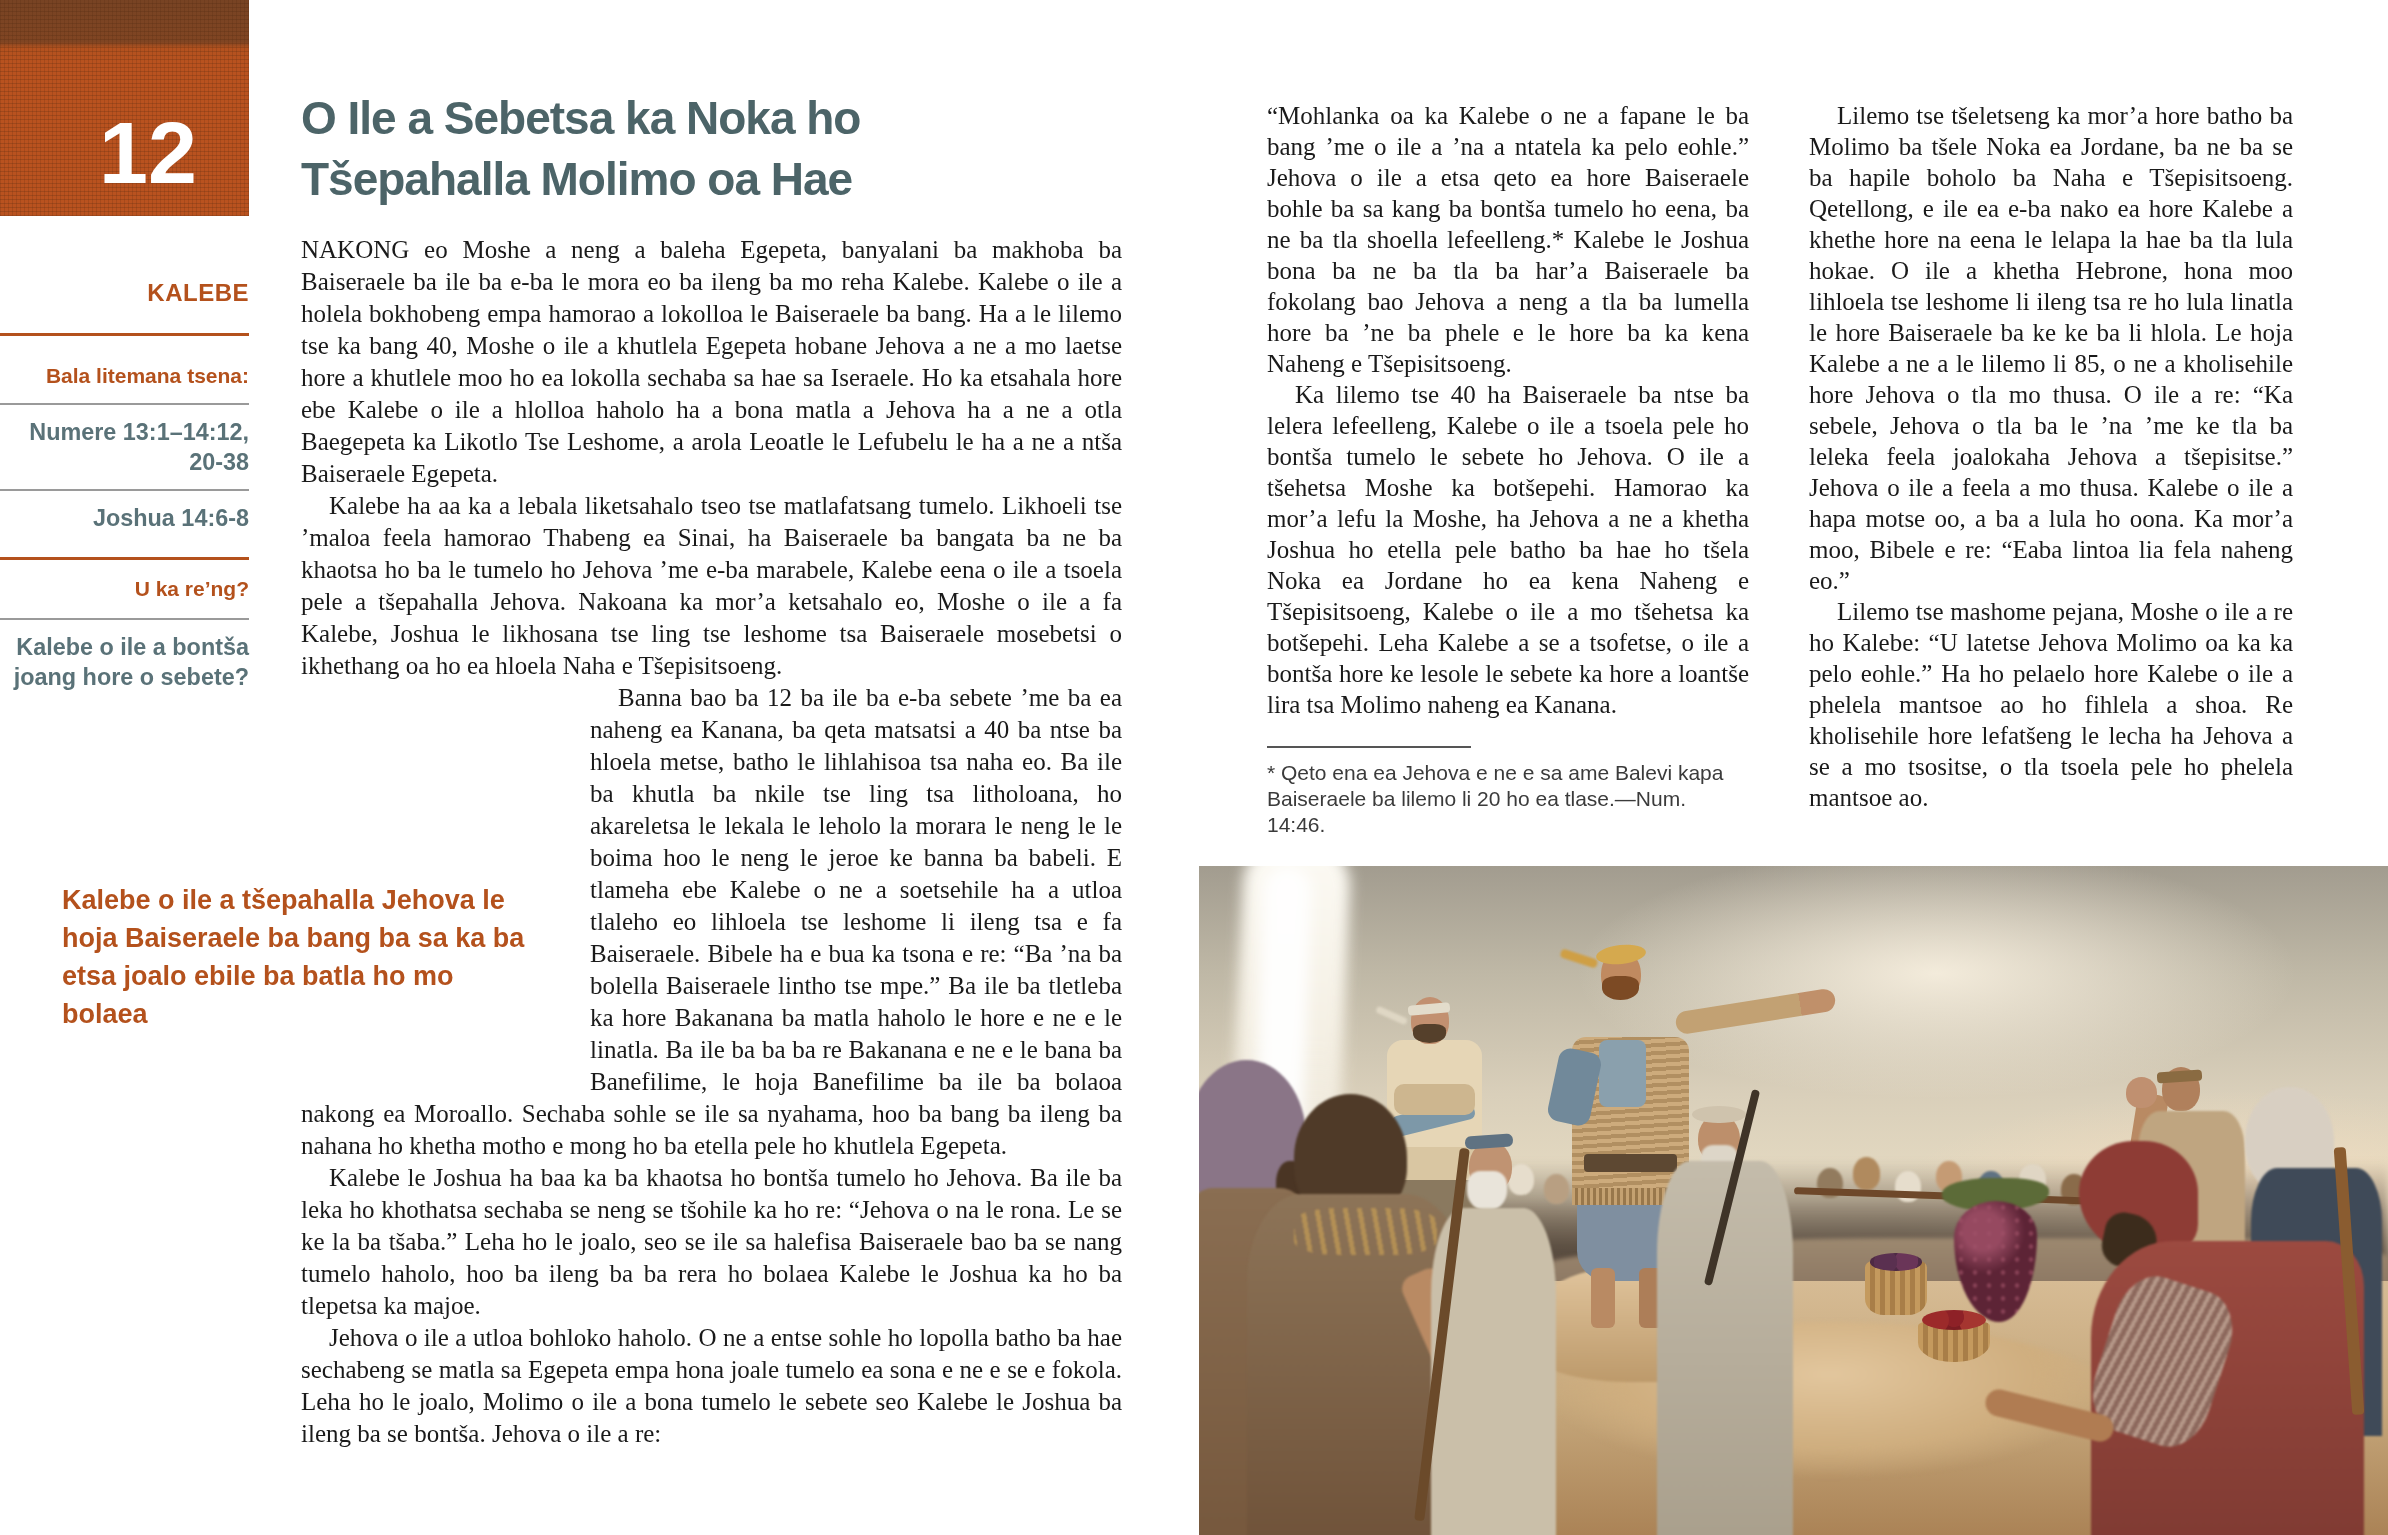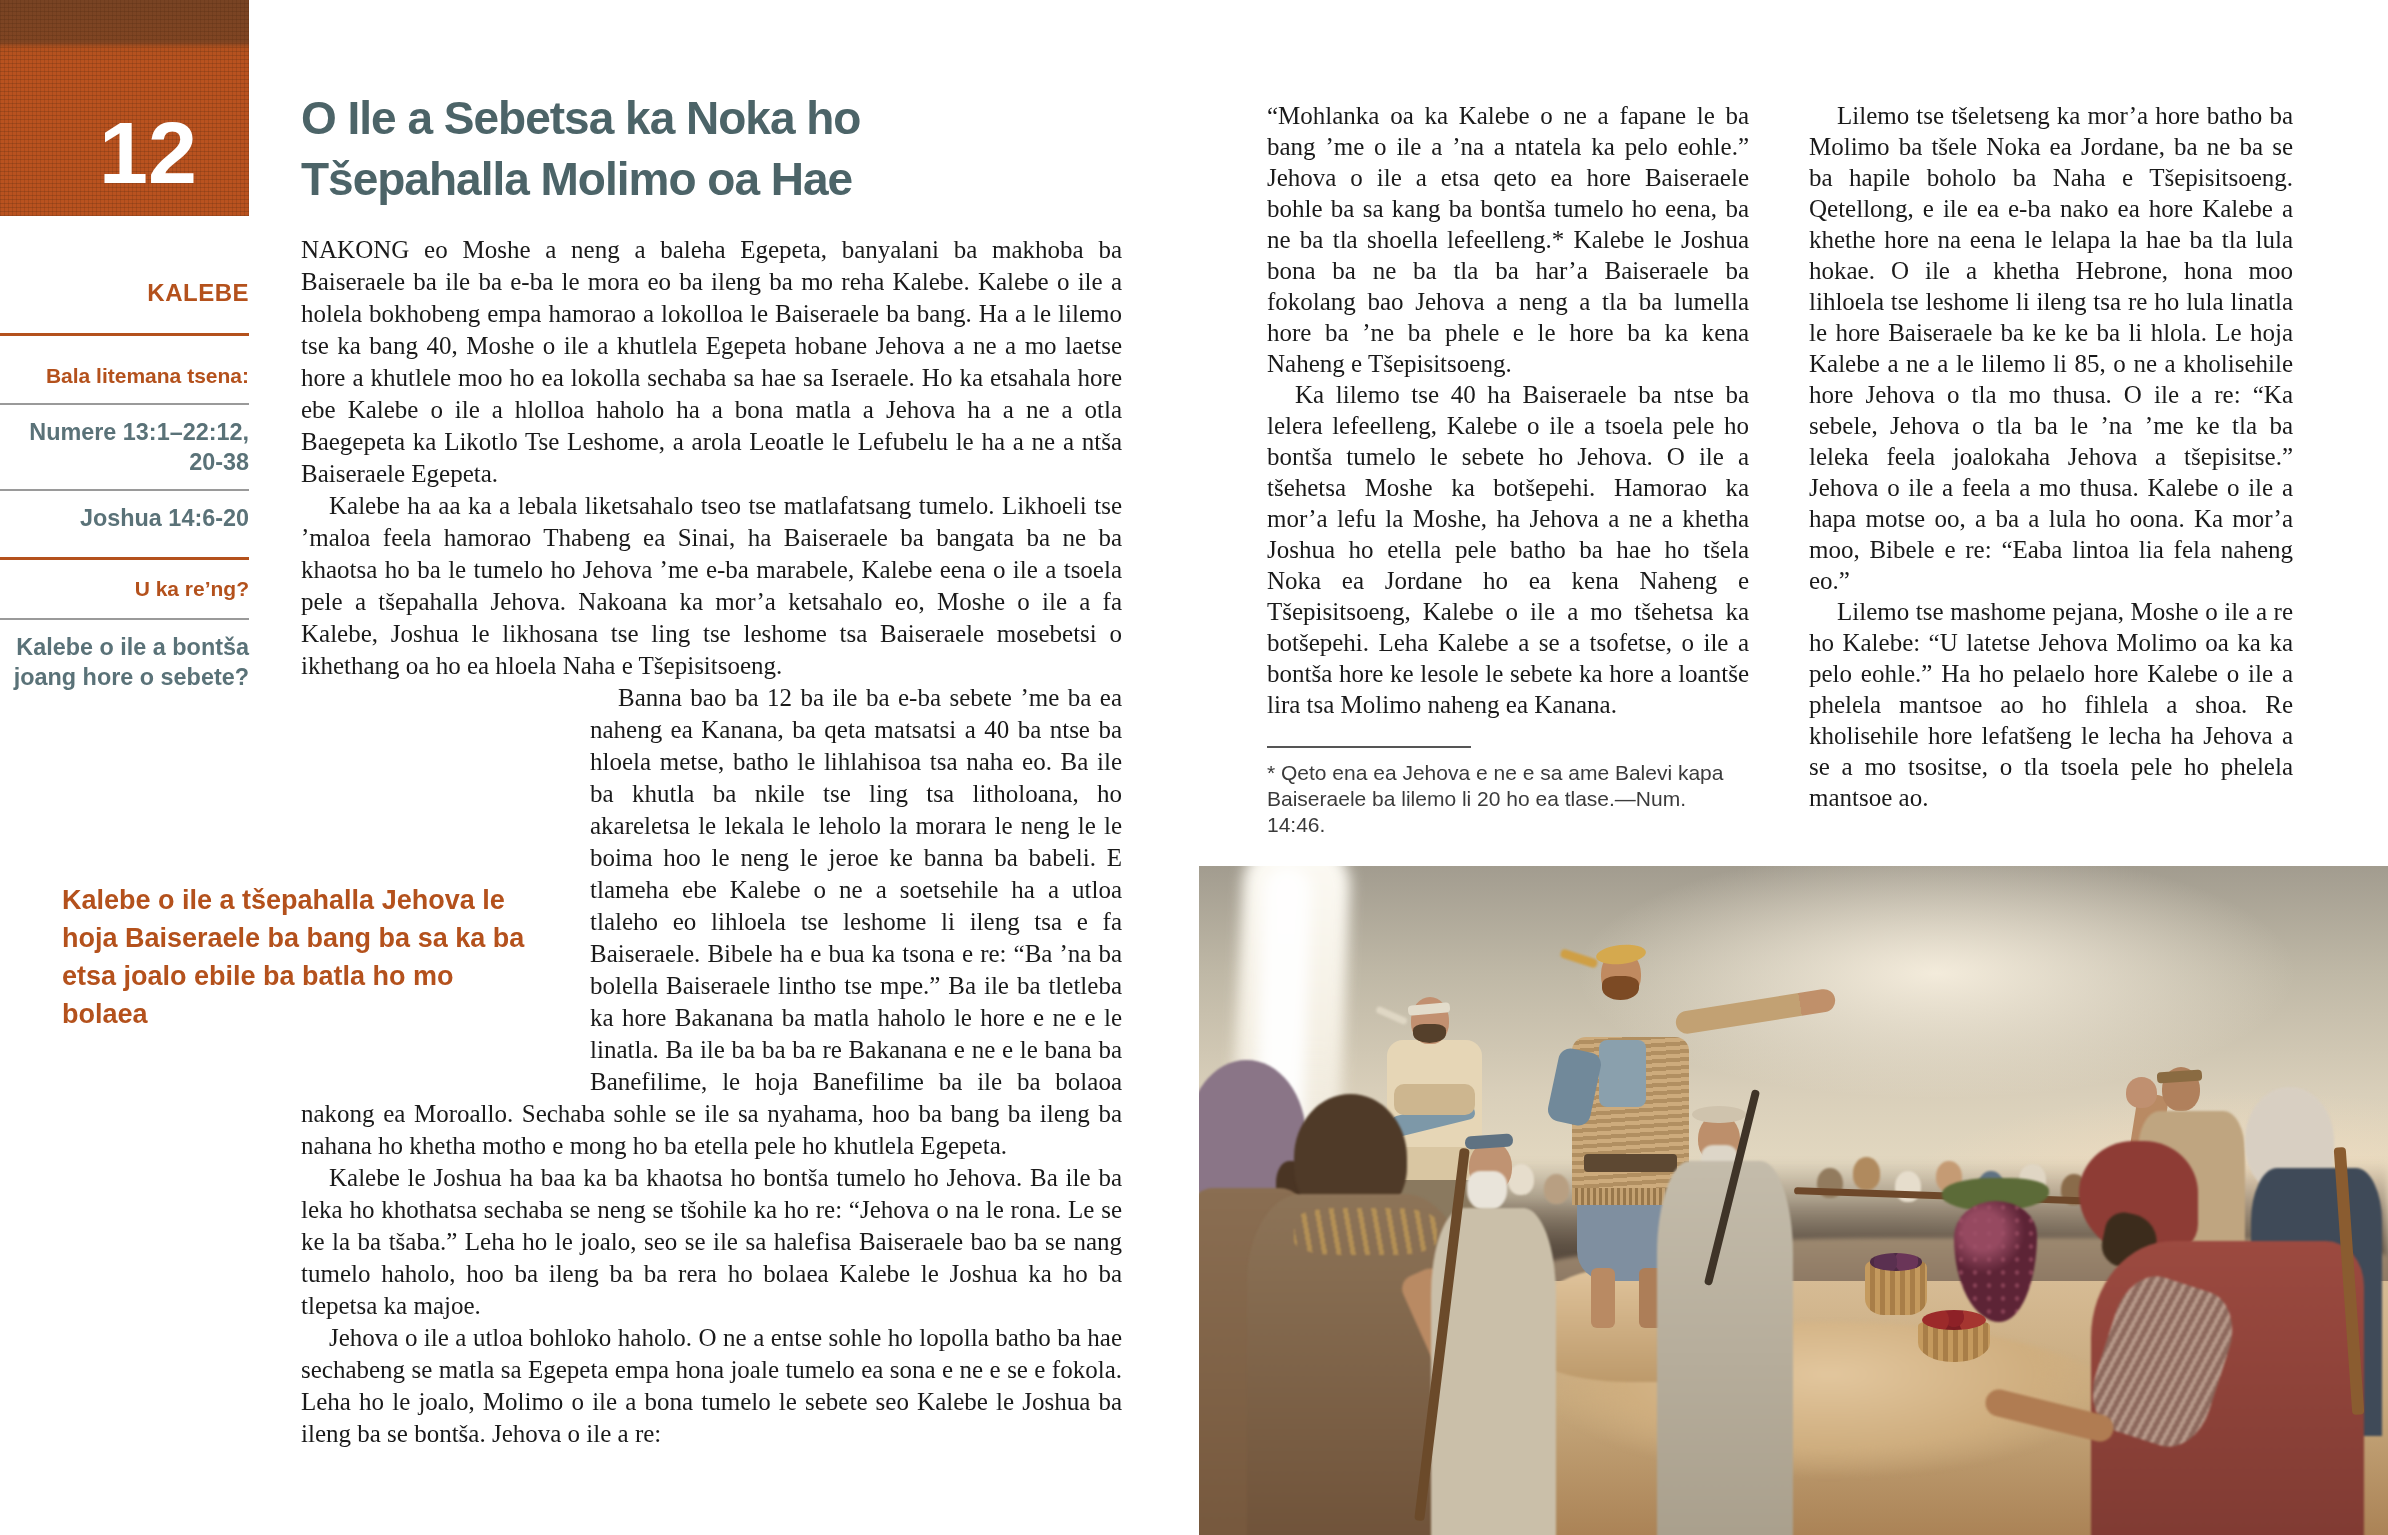--- a/index.html
+++ b/index.html
@@ -60,23 +60,23 @@
 
   <div id="chapter-block">
     <div id="chapter-number">12</div>
   </div>
 
   <div id="sidebar">
     <div class="sb-person">KALEBE</div>
     <div class="rule-o"></div>
     <div class="sb-head" style="margin-top:27px;">Bala litemana tsena:</div>
     <div class="rule-g" style="margin-top:14px;"></div>
-    <div class="sb-ref" style="margin-top:12px;">Numere 13:1–22:12, 20-38</div>
+    <div class="sb-ref" style="margin-top:12px;">Numere 13:1–14:12, 20-38</div>
     <div class="rule-g" style="margin-top:12px;"></div>
-    <div class="sb-ref" style="margin-top:12px;">Joshua 14:6-20</div>
+    <div class="sb-ref" style="margin-top:12px;">Joshua 14:6-8</div>
     <div class="rule-o" style="margin-top:24px;"></div>
     <div class="sb-head" style="margin-top:16px;">U ka re’ng?</div>
     <div class="rule-g" style="margin-top:16px;"></div>
     <div class="sb-ref" style="margin-top:12px;">Kalebe o ile a bontša joang hore o sebete?</div>
   </div>
 
   <div id="col1" class="serif-col">
     <h1 id="chapter-title">O Ile a Sebetsa ka Noka ho Tšepahalla Molimo oa Hae</h1>
     <p>NAKONG eo Moshe a neng a baleha Egepeta, banyalani ba makhoba ba Baiseraele ba ile ba e-ba le mora eo ba ileng ba mo reha Kalebe. Kalebe o ile a holela bokhobeng empa hamorao a lokolloa le Baiseraele ba bang. Ha a le lilemo tse ka bang 40, Moshe o ile a khutlela Egepeta hobane Jehova a ne a mo laetse hore a khutlele moo ho ea lokolla sechaba sa hae sa Iseraele. Ho ka etsahala hore ebe Kalebe o ile a hlolloa haholo ha a bona matla a Jehova ha a ne a otla Baegepeta ka Likotlo Tse Leshome, a arola Leoatle le Lefubelu le ha a ne a ntša Baiseraele Egepeta.</p>
     <p class="ind">Kalebe ha aa ka a lebala liketsahalo tseo tse matlafatsang tumelo. Likhoeli tse ’maloa feela hamorao Thabeng ea Sinai, ha Baiseraele ba bangata ba ne ba khaotsa ho ba le tumelo ho Jehova ’me e-ba marabele, Kalebe eena o ile a tsoela pele a tšepahalla Jehova. Nakoana ka mor’a ketsahalo eo, Moshe o ile a fa Kalebe, Joshua le likhosana tse ling tse leshome tsa Baiseraele mosebetsi o ikhethang oa ho ea hloela Naha e Tšepisitsoeng.</p>

